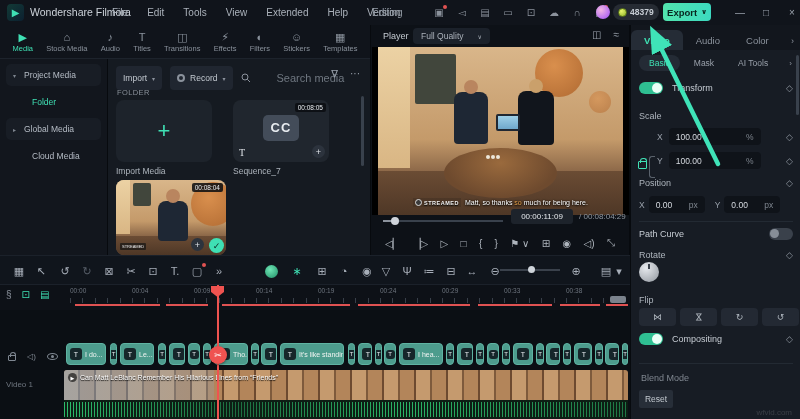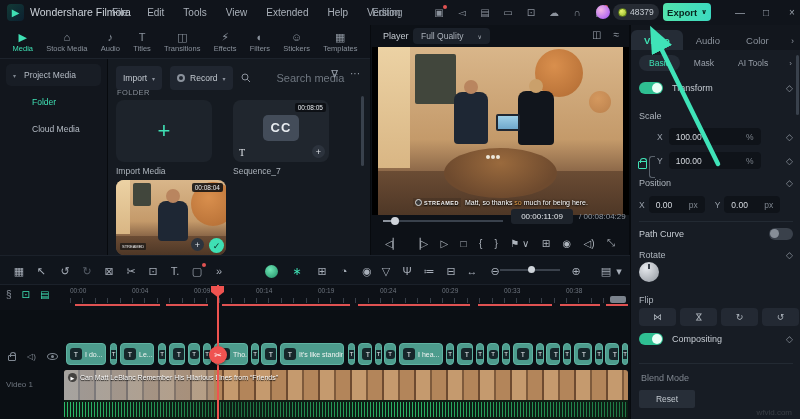--- a/index.html
+++ b/index.html
@@ -15,21 +15,21 @@
   .appname { position:absolute; left:30px; top:6px; font-size:10.5px; color:#cdd3da; }
   .menus { position:absolute; left:112px; top:0; height:25px; display:flex; align-items:center; gap:19px; }
   .menus span { font-size:10px; color:#aab1ba; cursor:default; }
   .projname { position:absolute; left:372px; top:7px; font-size:10px; color:#959da7; }
   .tb-icons { position:absolute; left:432px; top:0; height:25px; display:flex; align-items:center; gap:9px; }
   .tb-icons .ticon { position:relative; width:14px; text-align:center; font-size:10px; color:#8b929c; }
   .tb-icons .ticon.dot::after { content:""; position:absolute; right:-1px; top:-2px; width:4px; height:4px; border-radius:50%; background:#e05252; }
   .avatar { left:596px; top:5px; width:14px; height:14px; border-radius:50%; background:radial-gradient(circle at 35% 35%,#f2b7e3,#b66df0 70%,#7e4bd8); }
   .credits { left:613px; top:4px; width:46px; height:16px; background:#262b33; border-radius:8px; display:flex; align-items:center; gap:3px; padding:0 5px; }
   .coin { width:9px; height:9px; border-radius:50%; background:radial-gradient(circle at 35% 30%,#e8f56b,#8fb32b); border:1px solid #5d7a18; }
-  .credits b { font-size:8.5px; color:#c7cdd4; font-weight:normal; }
+  .credits b { font-size:8.5px; color:#c7cdd4; font-weight:bold; }
   .export-btn { left:663px; top:3px; width:48px; height:18px; border-radius:4px;
     background:linear-gradient(90deg,#52e4ad,#3cd9c0); color:#08261f; display:flex; align-items:center; justify-content:center; gap:4px; font-size:9.5px; font-weight:bold; cursor:pointer; }
   .export-btn i { font-style:normal; font-size:7px; }
   .winctl { position:absolute; top:0; height:25px; display:flex; align-items:center; justify-content:center; width:24px; color:#9aa2ac; font-size:10px; }
 
   
   .media-tabs { left:0; top:25px; width:370px; height:34px; background:#10141b; border-bottom:1px solid #1d232c;
     display:flex; align-items:center; justify-content:space-around; padding:0 6px; }
   .mtab { display:flex; flex-direction:column; align-items:center; gap:1px; color:#8a929c; cursor:pointer; }
   .mtab .g { font-size:11px; line-height:12px; }
@@ -127,21 +127,21 @@
   .field .unit { color:#7f868f; }
   .axis { font-size:8.5px; color:#9aa1ab; }
   .lock { position:absolute; left:7px; top:136px; width:9px; height:8px; border:1px solid #3fe0b4; border-radius:1px; }
   .lock::before { content:""; position:absolute; left:1px; top:-4px; width:5px; height:4px; border:1px solid #3fe0b4; border-bottom:none; border-radius:3px 3px 0 0; }
   .linkbrace { position:absolute; left:18px; top:131px; width:6px; height:22px; border-left:1px solid #5a626c; border-top:1px solid #5a626c; border-bottom:1px solid #5a626c; border-radius:3px 0 0 3px; }
   .knob { position:absolute; left:8px; top:237px; width:20px; height:20px; border-radius:50%; background:radial-gradient(circle at 35% 30%,#e7eaee,#8f959d); }
   .knob::after { content:""; position:absolute; left:9px; top:2px; width:2px; height:5px; background:#3a414b; }
   .flip-btn { width:37px; height:18px; background:#232933; border-radius:4px; display:flex; align-items:center; justify-content:center; color:#aeb5bd; font-size:9px; cursor:pointer; }
   .flip-btn .r90 { display:inline-block; transform:rotate(90deg); }
   .divider { position:absolute; left:8px; width:154px; height:1px; background:#232a33; }
-  .reset-btn { position:absolute; left:8px; top:365px; width:56px; height:18px; background:#272e38; border-radius:2px; display:flex; align-items:center; justify-content:center; font-size:8.5px; color:#c3c9d0; cursor:pointer; }
+  .reset-btn { position:absolute; left:8px; top:365px; width:34px; height:18px; background:#272e38; border-radius:2px; display:flex; align-items:center; justify-content:center; font-size:8.5px; color:#c3c9d0; cursor:pointer; }
   .blend-label { position:absolute; left:10px; top:348px; font-size:9px; color:#7f868f; }
   .watermark { position:absolute; right:8px; bottom:2px; font-size:8px; color:rgba(255,255,255,.14); }
 
   
   .tl-toolbar { left:0; top:255px; width:630px; height:30px; background:#10151c; border-top:1px solid #1b212a; border-bottom:1px solid #1b212a; }
   .tl-toolbar .ticon { position:absolute; top:0; height:30px; display:flex; align-items:center; justify-content:center; width:18px; font-size:11px; color:#a7aeb8; cursor:pointer; }
   .tl-toolbar .ticon.dim { color:#565d67; }
   .tl-toolbar .ticon.teal { color:#3fe0b4; }
   .tl-toolbar .ticon.dot::after { content:""; position:absolute; right:0; top:7px; width:4px; height:4px; border-radius:50%; background:#e05252; }
   .tl-toolbar .ticon.circle-icon { width:16px; }
@@ -283,20 +283,24 @@
       <div class="side-item">
         <span class="caret">▾</span>
         <span>Project Media</span>
       </div>
 
       <div class="side-item active child">
         <span class="caret"></span>
         <span>Folder</span>
       </div>
 
+      <div class="side-item">
+        <span class="caret">▸</span>
+        <span>Global Media</span>
+      </div>
 
       <div class="side-item child">
         <span class="caret"></span>
         <span>Cloud Media</span>
       </div>
 
 
     </div>
 
   <div class="abs mediapanel">

